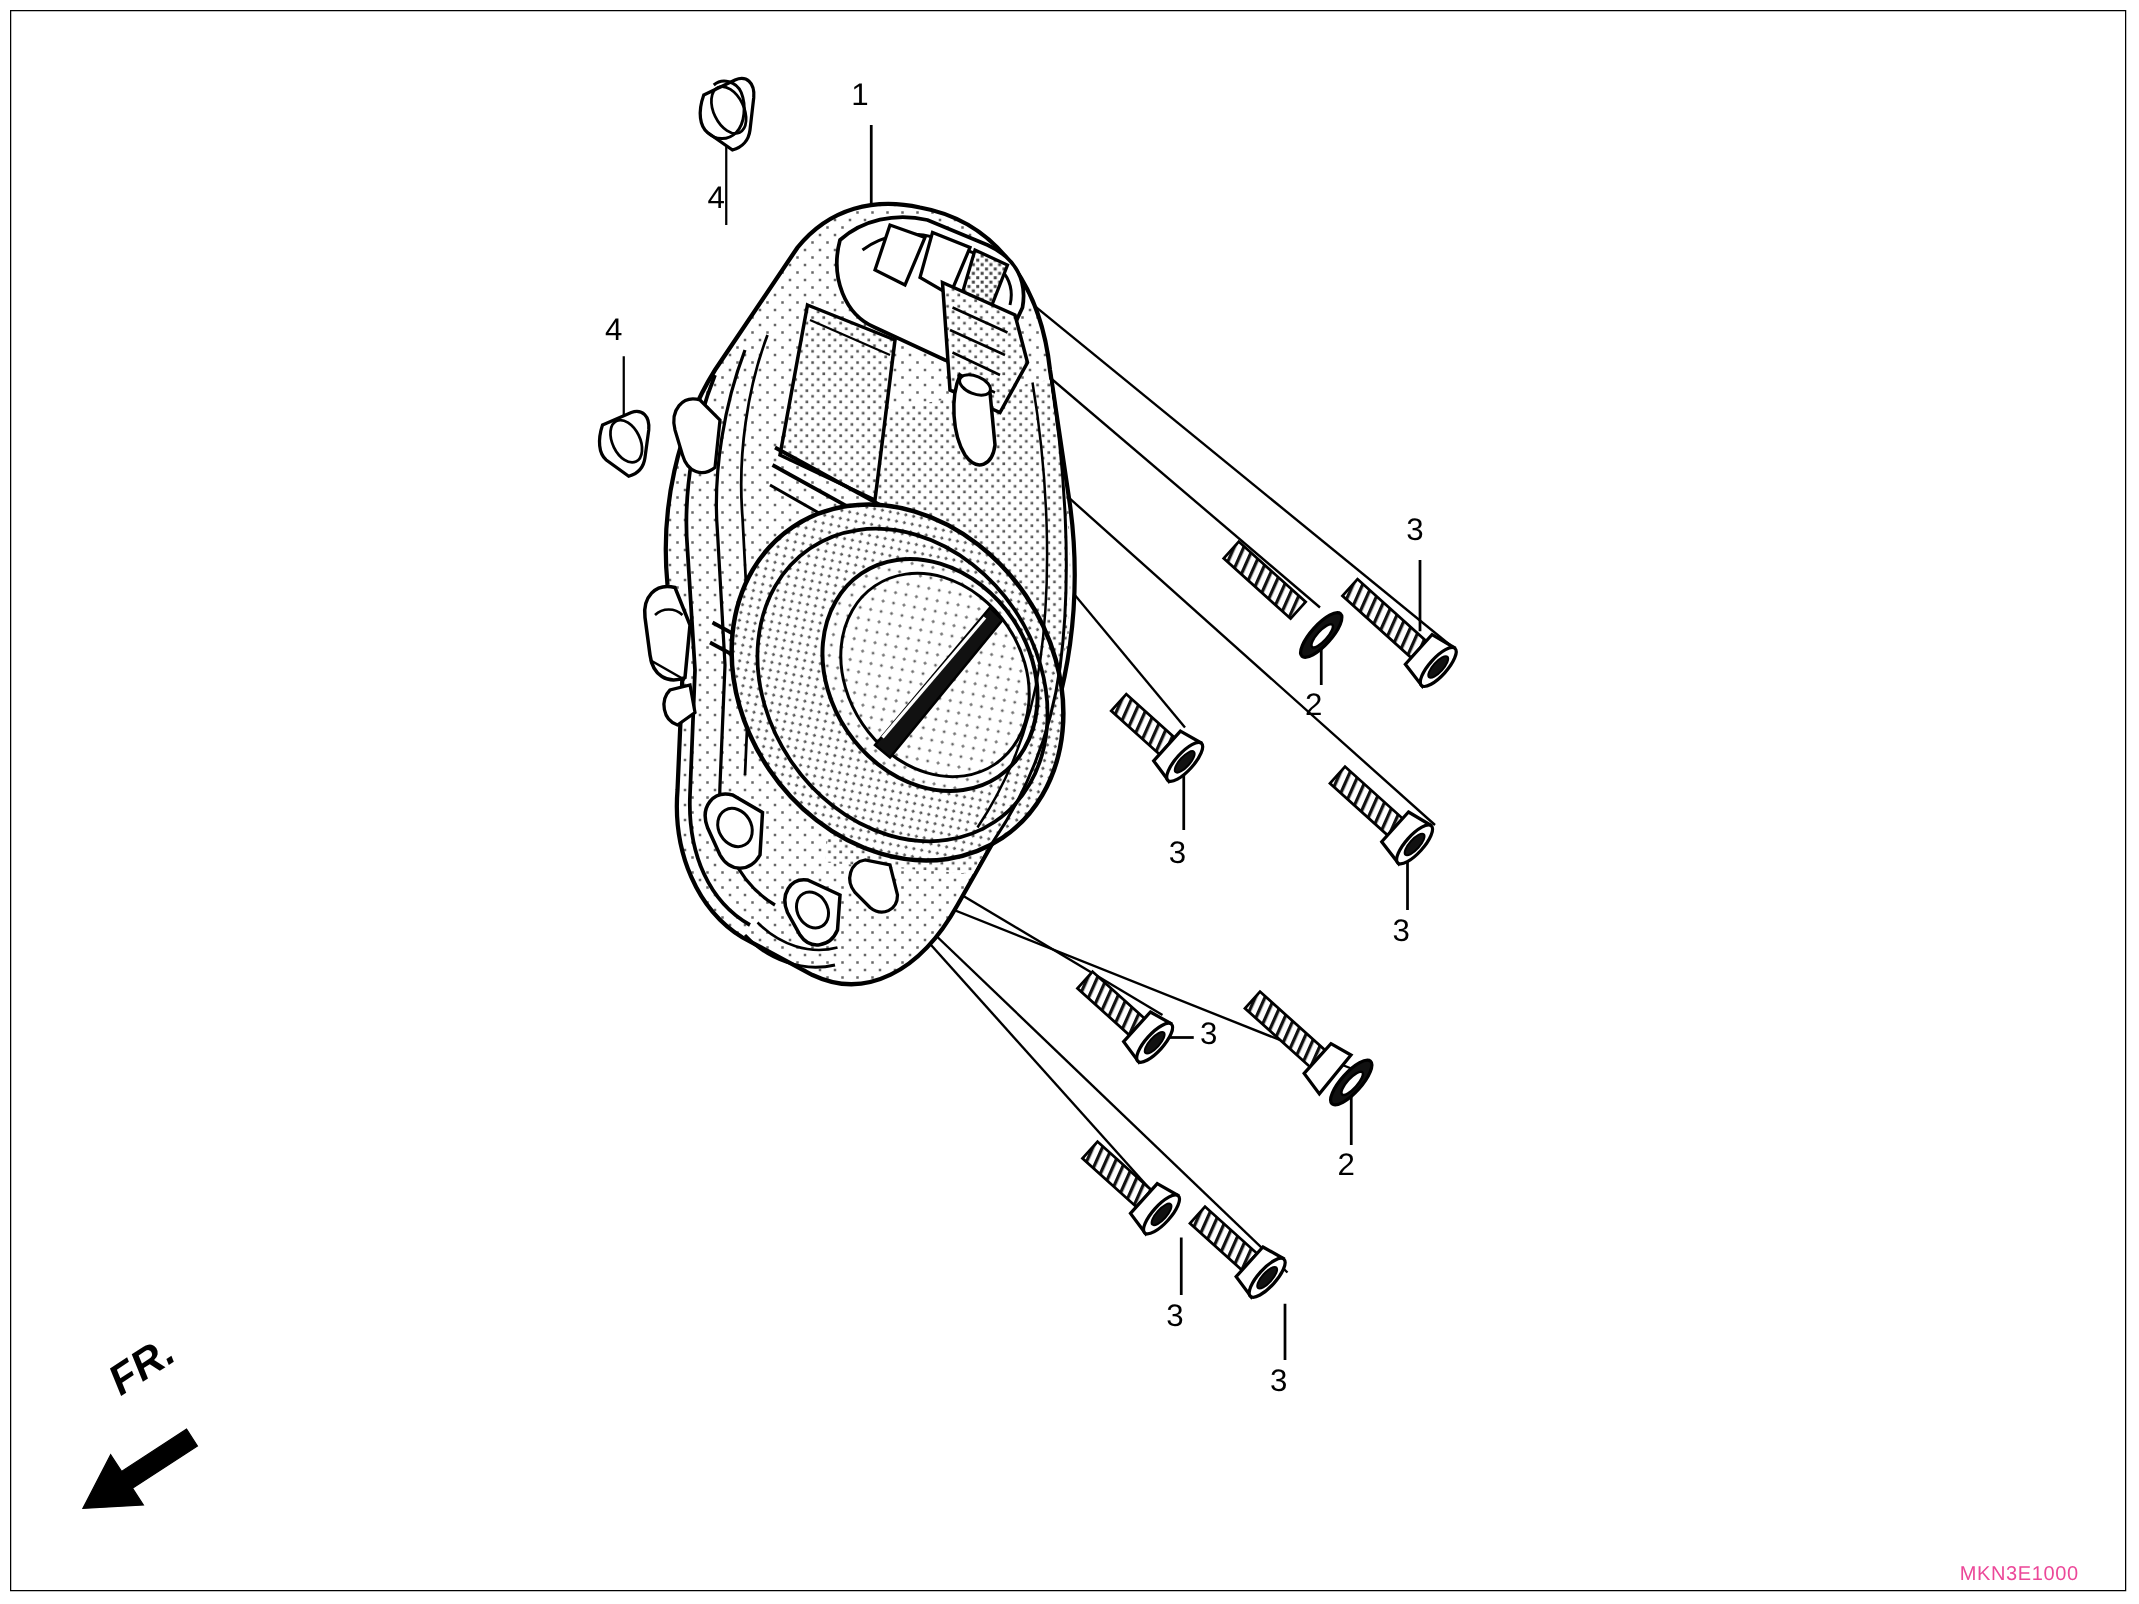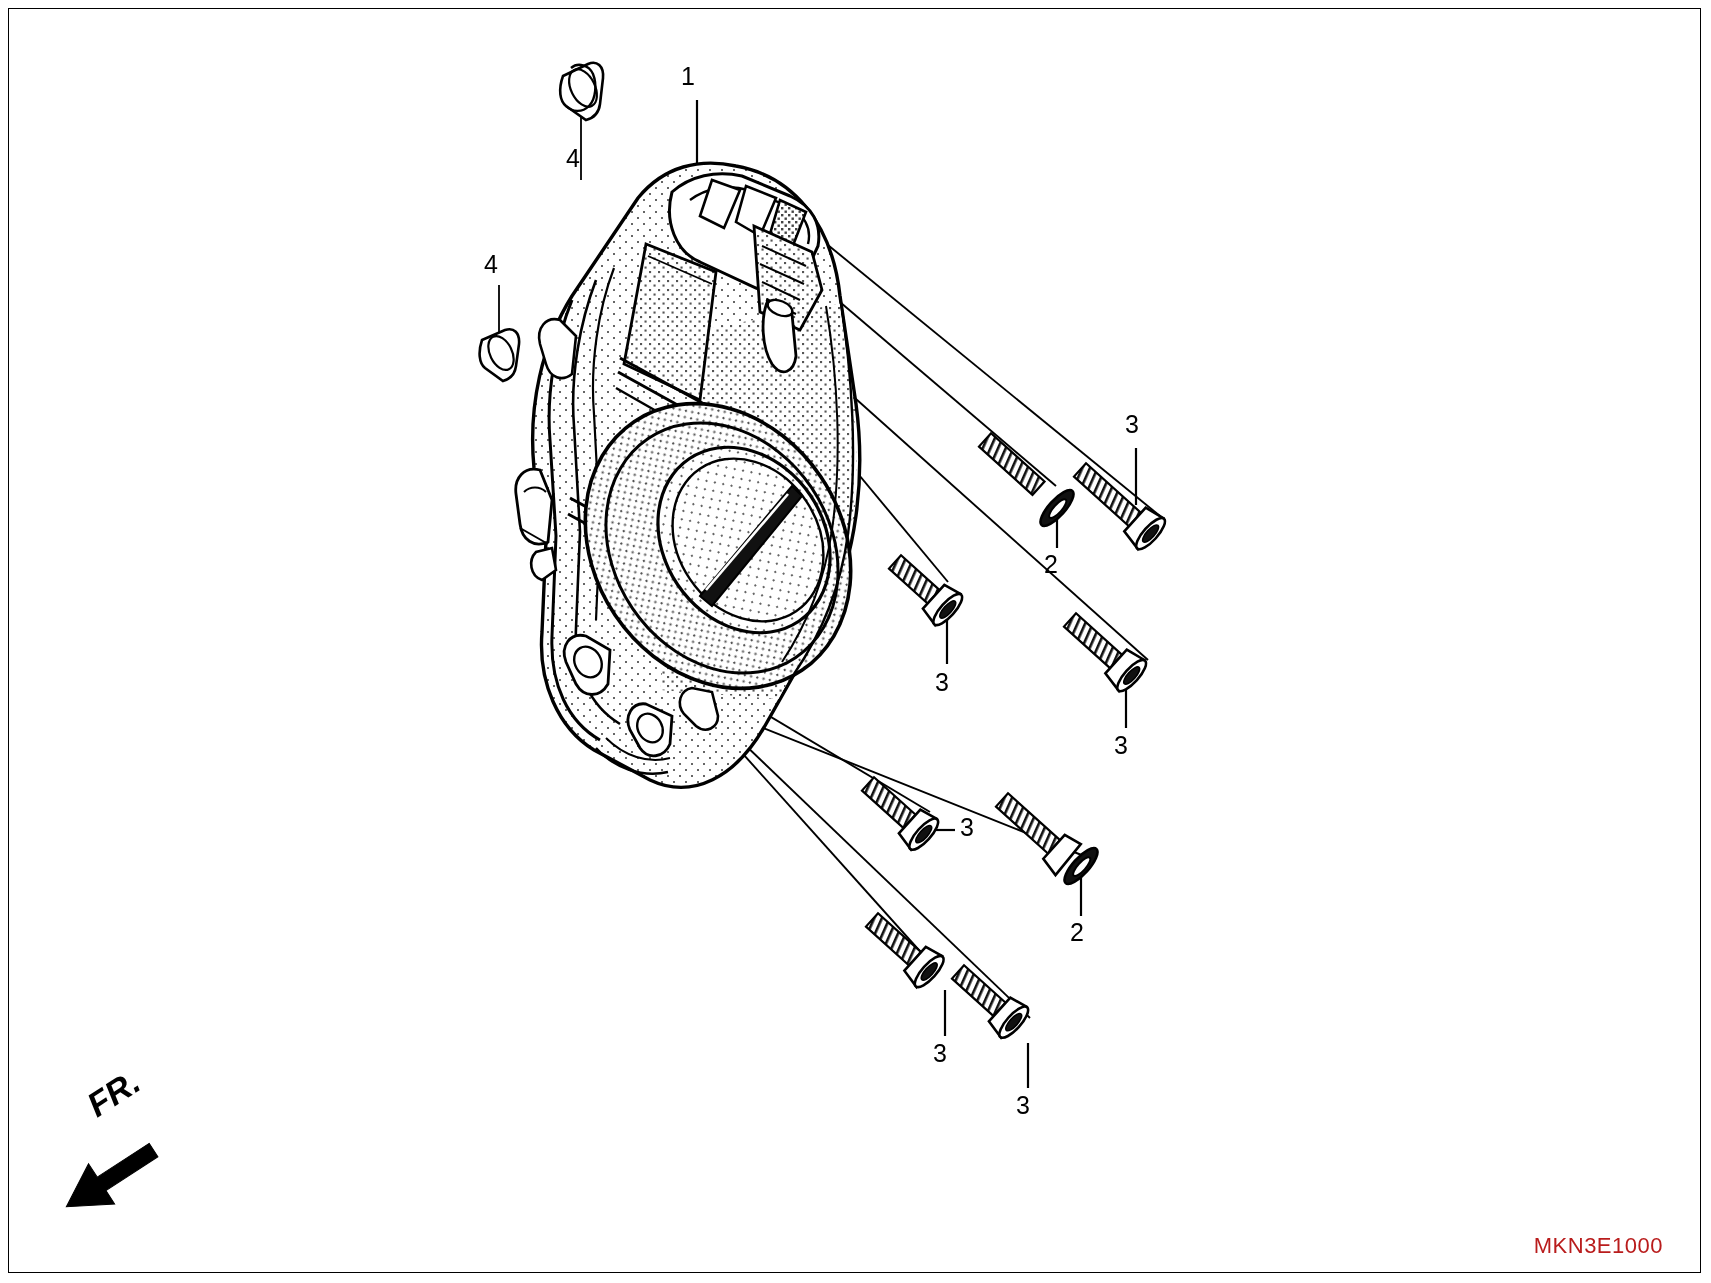--- a/index.html
+++ b/index.html
@@ -24,25 +24,25 @@
     font-family:"Liberation Sans",sans-serif;
     font-size:25px;
     font-weight:400;
     color:#000;
     letter-spacing:0px;
     user-select:none;
     line-height:1;
   }
   .partno{
     position:absolute;
-    right:48px;bottom:24px;
+    right:48px;bottom:14px;
     font-family:"Liberation Sans",sans-serif;
-    font-size:22px;
+    font-size:16px;
     letter-spacing:0.5px;
-    color:#b91c1c;
+    color:#ec4899;
   }
   .frlabel{
     position:absolute;
     left:80px;top:1092px;
     font-family:"Liberation Sans",sans-serif;
     font-size:34px;
     font-weight:bold;
     font-style:italic;
     color:#000;
     transform:rotate(-33deg);

